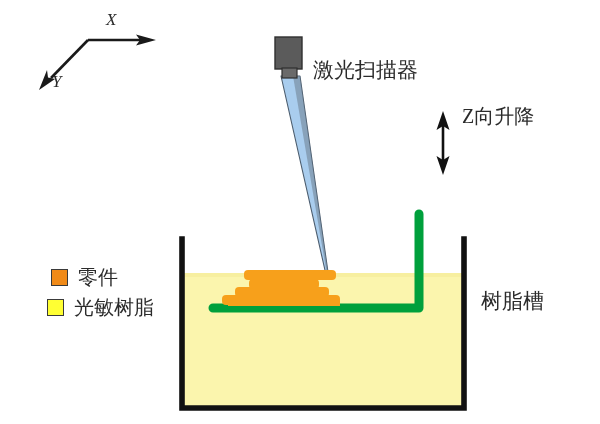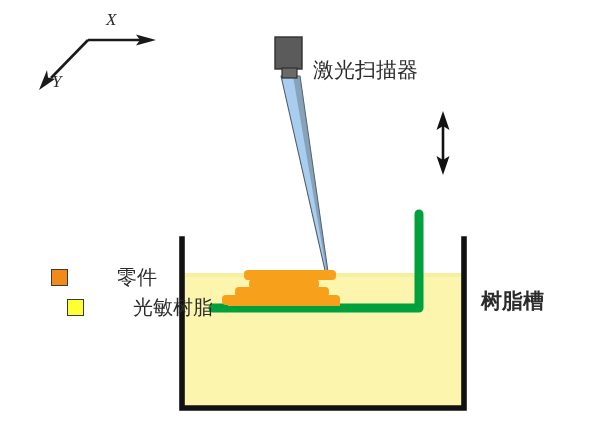--- a/index.html
+++ b/index.html
@@ -47,41 +47,39 @@
   }
   #label-zaxis {
     left: 462px;
     top: 103px;
     font-size: 20px;
   }
   #label-vat {
     left: 481px;
     top: 287px;
     font-size: 21px;
-    font-weight: bold;
   }
   .legend-row {
     position: absolute;
     display: flex;
     align-items: center;
     gap: 10px;
   }
   #legend-part-row  { left: 51px; top: 268px; }
-  #legend-resin-row { left: 67px; top: 298px; }
+  #legend-resin-row { left: 47px; top: 298px; }
   .legend-swatch {
     width: 17px;
     height: 17px;
     border: 1px solid #3a3a3a;
     box-sizing: border-box;
   }
   .legend-text {
     font-size: 20px;
     color: #2b2b2b;
     line-height: 19px;
-    margin-left: 39px;
   }
 </style>
 </head>
 <body>
 
 <div id="stage" style="background: rgb(255, 255, 255);">
 
   <svg id="diagram-svg" viewBox="0 0 600 424">
 
     <g>
@@ -139,20 +137,21 @@
     </g>
 
   </svg>
 
   <div class="lbl" id="label-axis-x">X</div>
 
   <div class="lbl" id="label-axis-y">Y</div>
 
   <div class="lbl" id="label-scanner">激光扫描器</div>
 
+  <div class="lbl" id="label-zaxis">Z向升降</div>
 
   <div class="lbl" id="label-vat">树脂槽</div>
 
   <div class="legend-row" id="legend-part-row">
     <span class="legend-swatch" id="legend-swatch-part" style="background: rgb(240, 138, 24);"></span>
     <span class="legend-text">零件</span>
   </div>
 
   <div class="legend-row" id="legend-resin-row">
     <span class="legend-swatch" id="legend-swatch-resin" style="background: rgb(255, 255, 51);"></span>

